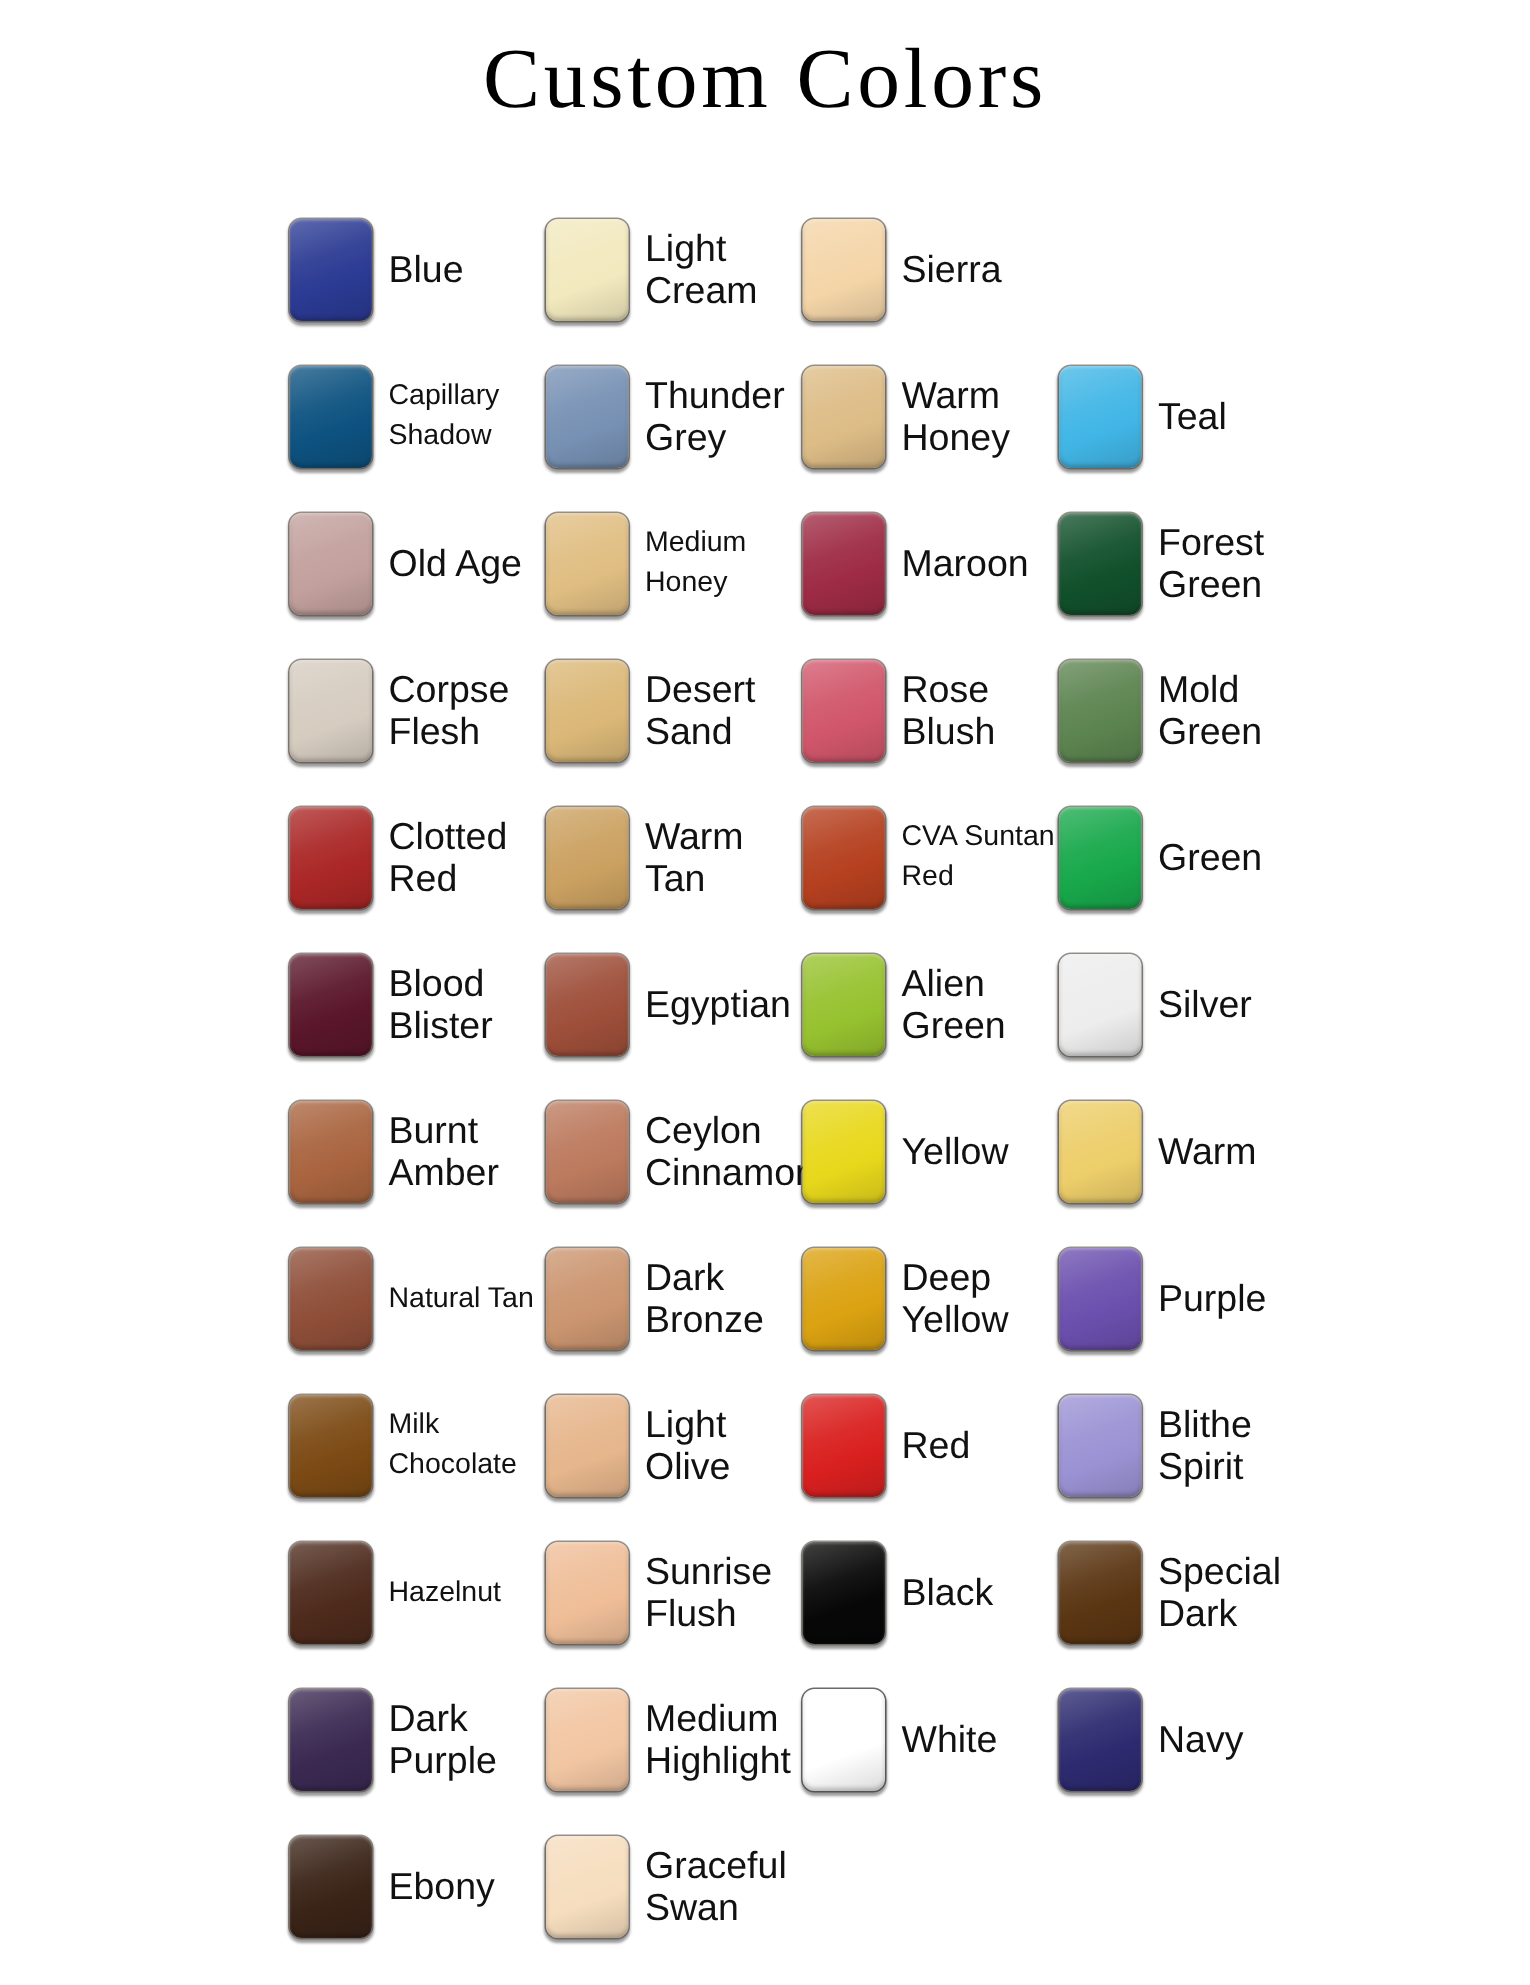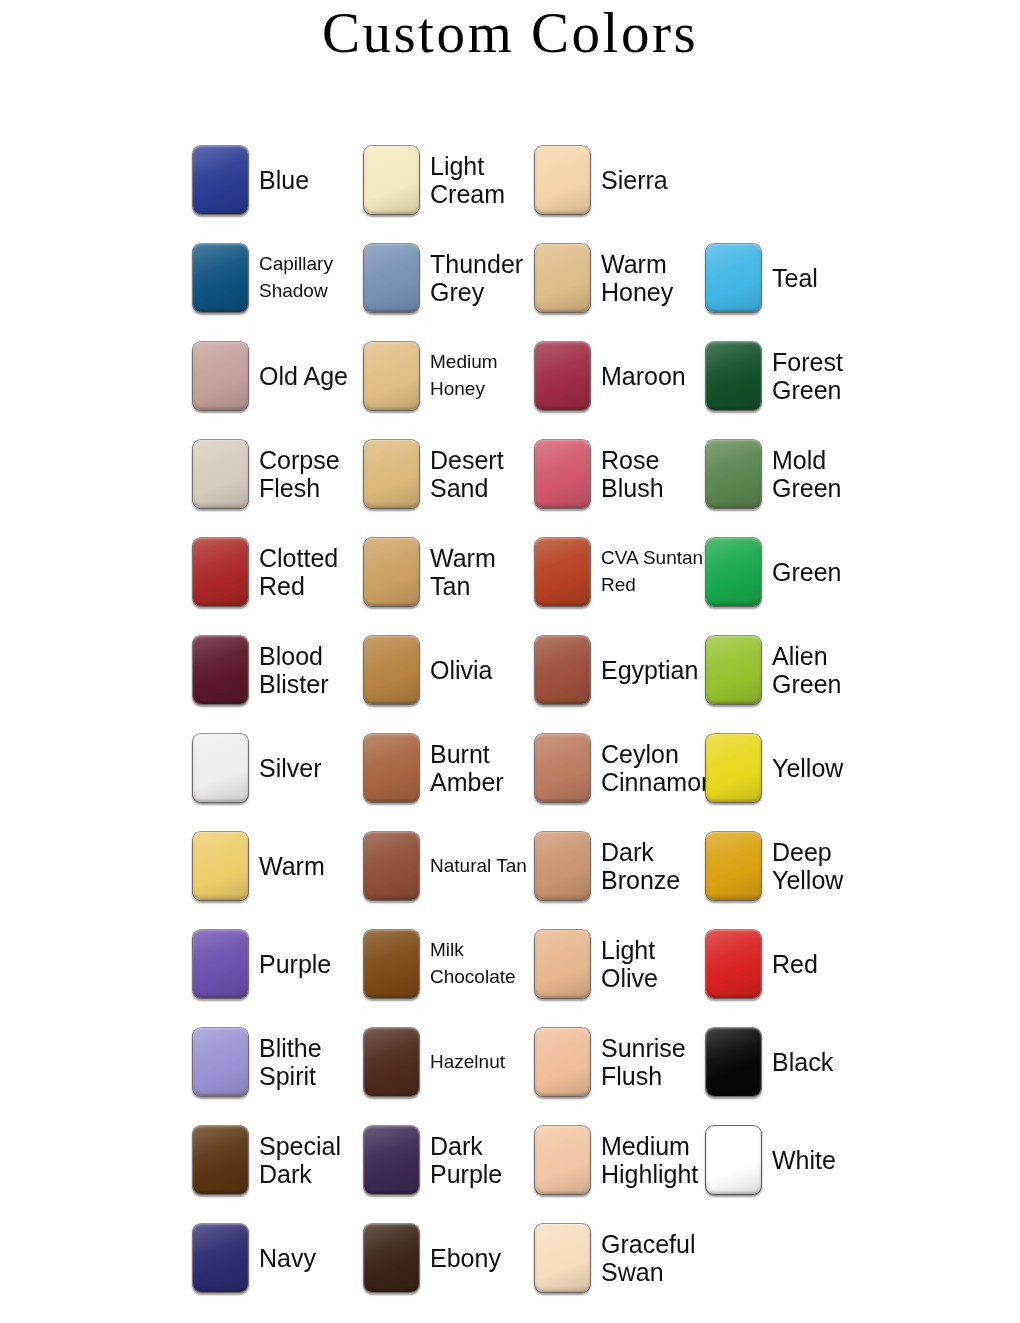--- a/index.html
+++ b/index.html
@@ -21,21 +21,21 @@
   #page-title {
     width: 100%;
     text-align: center;
     font-family: "Liberation Serif", serif;
     font-weight: 400;
     font-size: 57px;
     line-height: 1;
     letter-spacing: 2.5px;
     color: #000000;
     margin: 0;
-    padding-top: 4px;
+    padding-top: 24px;
     white-space: nowrap;
   }
 
   #swatch-grid {
     position: absolute;
     left: 192px;
     top: 131px;
     width: 800px;
     display: grid;
     grid-template-columns: 171px 171px 171px 171px;
@@ -173,24 +173,20 @@
     </div>
     <div class="swatch-cell">
       <div class="swatch-chip" style="background-color: rgb(24, 168, 75);"></div>
       <div class="swatch-label">Green</div>
     </div>
     <div class="swatch-cell">
       <div class="swatch-chip" style="background-color: rgb(90, 22, 42);"></div>
       <div class="swatch-label">Blood Blister</div>
     </div>
     <div class="swatch-cell">
-      <div class="swatch-chip" style="background-color: rgb(181, 130, 63);"></div>
-      <div class="swatch-label">Olivia</div>
-    </div>
-    <div class="swatch-cell">
       <div class="swatch-chip" style="background-color: rgb(158, 79, 58);"></div>
       <div class="swatch-label">Egyptian</div>
     </div>
     <div class="swatch-cell">
       <div class="swatch-chip" style="background-color: rgb(151, 194, 47);"></div>
       <div class="swatch-label">Alien Green</div>
     </div>
     <div class="swatch-cell">
       <div class="swatch-chip" style="background-color: rgb(237, 237, 238);"></div>
       <div class="swatch-label">Silver</div>

